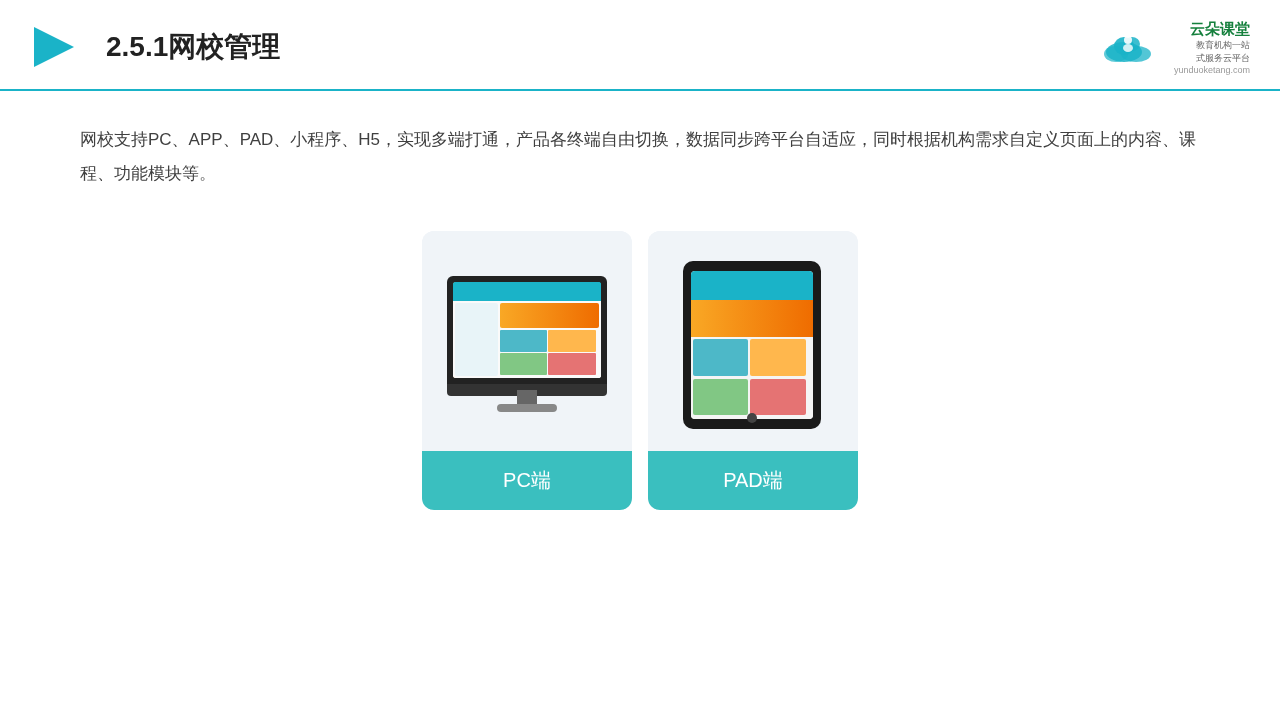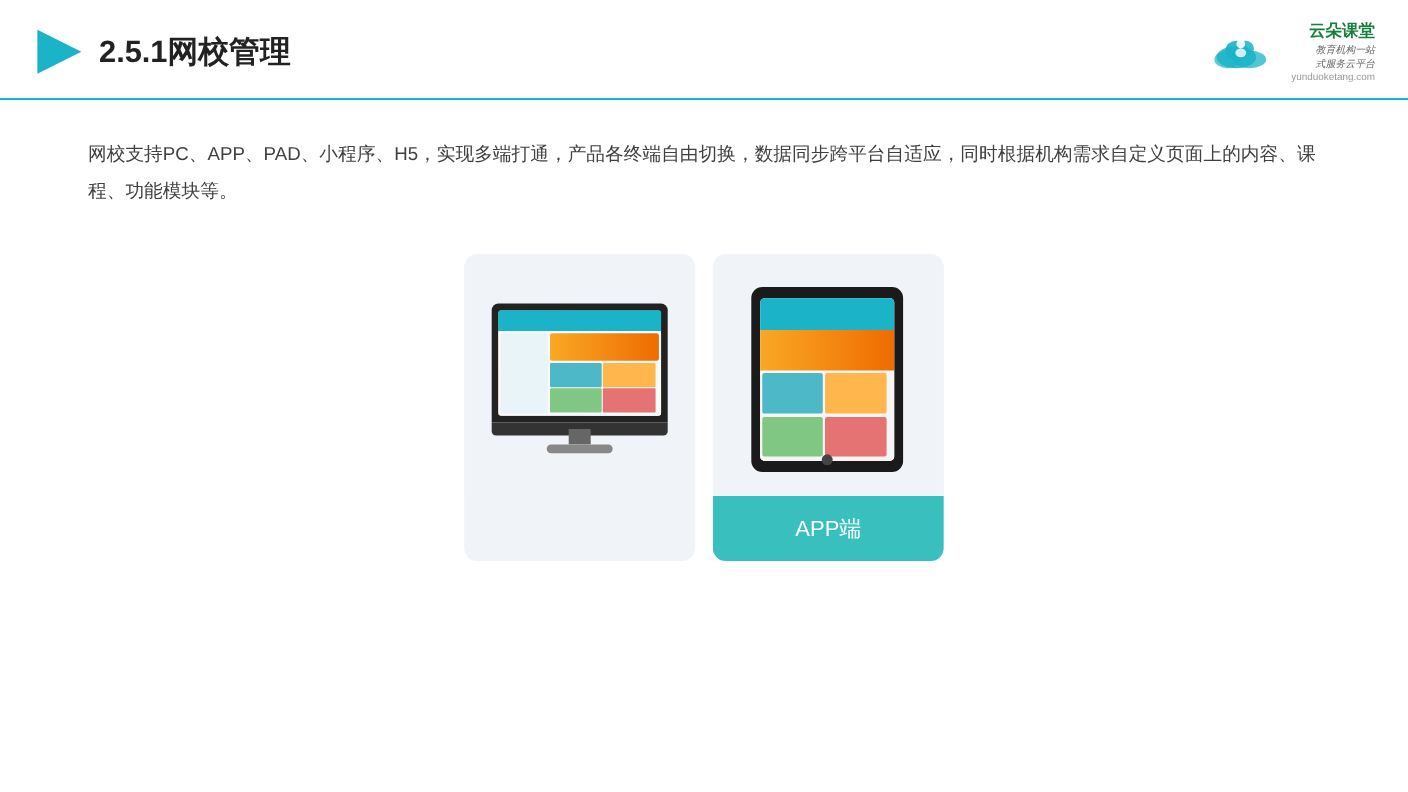--- a/index.html
+++ b/index.html
@@ -16,21 +16,21 @@
     .header {
       display: flex;
       align-items: center;
       justify-content: space-between;
       padding: 18px 30px 12px 30px;
       border-bottom: 2px solid #1ab3c8;
     }
     .header-left {
       display: flex;
       align-items: center;
-      gap: 12px;
+      gap: 28px;
     }
     .play-icon {
       width: 48px;
       height: 48px;
     }
     .page-title {
       font-size: 28px;
       font-weight: bold;
       color: #222;
     }
@@ -404,21 +404,21 @@
         <ellipse cx="40" cy="26" rx="15" ry="8" fill="#1ab3c8" opacity="0.75"></ellipse>
         <ellipse cx="20" cy="26" rx="12" ry="8" fill="#1ab3c8" opacity="0.7"></ellipse>
         <ellipse cx="28" cy="18" rx="10" ry="9" fill="#1ab3c8" opacity="0.9"></ellipse>
         <ellipse cx="36" cy="16" rx="8" ry="7" fill="#1ab3c8" opacity="0.85"></ellipse>
 
         <circle cx="32" cy="12" r="4" fill="#fff" opacity="0.9"></circle>
         <ellipse cx="32" cy="20" rx="5" ry="4" fill="#fff" opacity="0.8"></ellipse>
       </svg>
       <div class="logo-text-block">
         <div style="font-size:15px;color:#15803d;font-weight:bold;">云朵课堂</div>
-        <div style="font-size:9px;color:#666;white-space:pre-line;font-style:italic;">教育机构一站<br>式服务云平台</div>
+        <div style="font-size:9px;color:#666;white-space:pre-line;">教育机构一站<br>式服务云平台</div>
         <div style="font-size:9px;color:#999;">yunduoketang.com</div>
       </div>
     </div>
   </div>
 </div>
 
 <div class="description">
   <span>网校支持PC、APP、PAD、小程序、H5，实现多端打通，产品各终端自由切换，数据同步跨平台自适应，同时根据机构需求自定义页面上的内容、课程、功能模块等。</span>
 </div>
 
@@ -444,20 +444,21 @@
                 </div>
               </div>
             </div>
           </div>
         </div>
         <div class="pc-chin"></div>
         <div class="pc-stand"></div>
         <div class="pc-base"></div>
       </div>
     </div>
+    <div class="card-label">PC端</div>
   </div>
 
 
   <div class="card">
     <div class="card-image-area">
       <div class="device-tablet">
         <div class="tablet-body">
           <div class="tablet-screen">
             <div class="tablet-screen-top"></div>
             <div class="tablet-screen-banner"></div>
@@ -465,18 +466,18 @@
               <div class="tablet-card"></div>
               <div class="tablet-card"></div>
               <div class="tablet-card"></div>
               <div class="tablet-card"></div>
             </div>
           </div>
           <div class="tablet-home-btn"></div>
         </div>
       </div>
     </div>
-    <div class="card-label">APP端</div>
+    <div class="card-label">PAD端</div>
   </div>
 
 
 
 </div>
 
 </body></html>

